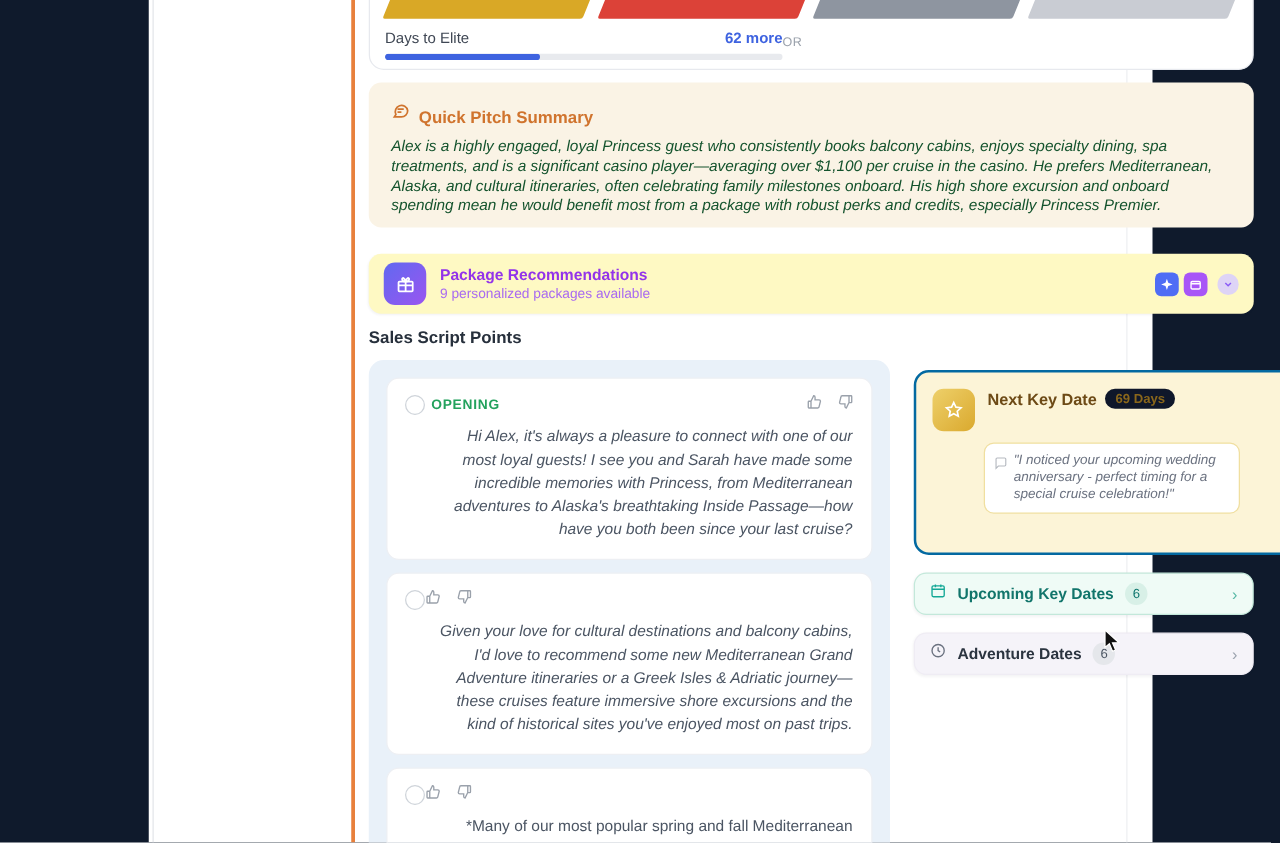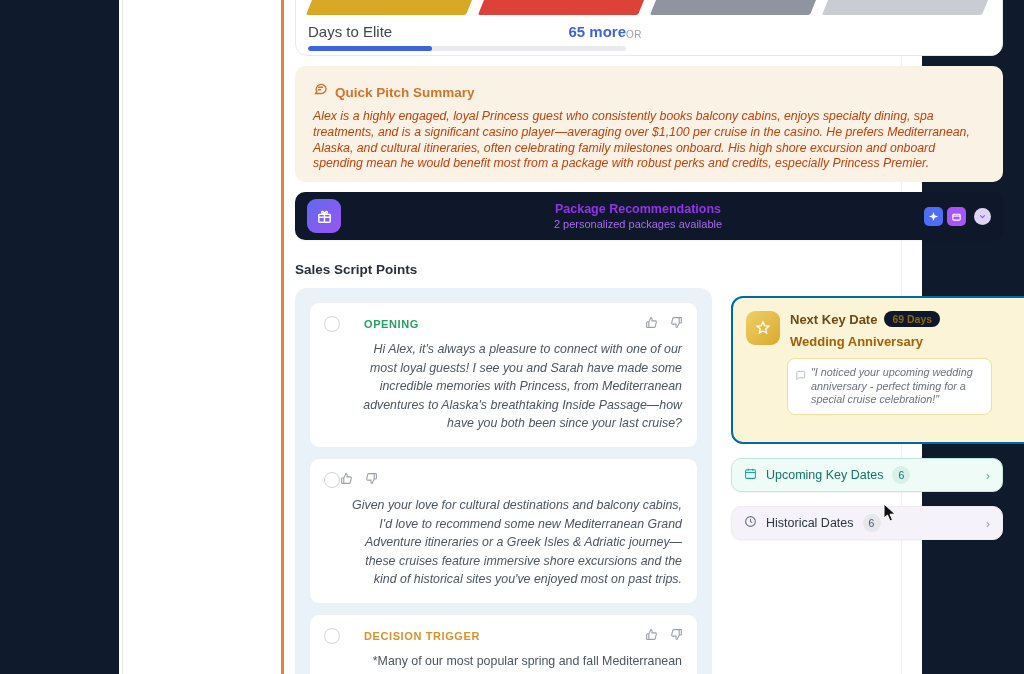--- a/index.html
+++ b/index.html
@@ -13,57 +13,57 @@
 
   .content { position:absolute; left:176px; top:0; width:708px; height:674px; }
 
   
   .loyalty-card { position:absolute; left:0; top:-32px; width:708px; height:88px;
     background:#fff; border:1px solid #e7e9ee; border-radius:12px; overflow:hidden; }
   .tier-row { position:absolute; left:10px; top:32px; width:688px; height:13px; }
   .tier-seg { position:absolute; top:-6px; height:20px; width:160px; transform:skewX(-22deg); border-radius:2px; }
   .progress-row { position:absolute; left:12px; top:54px; width:684px; height:30px; display:flex; align-items:flex-start; }
   .progress-half { width:318px; }
-  .progress-labels { display:flex; justify-content:space-between; font-size:15px; color:#3f4754; margin-bottom:6px;gap:24px; }
+  .progress-labels { display:flex; justify-content:space-between; font-size:12px; color:#3f4754; margin-bottom:6px;gap:24px; }
   .progress-remaining { font-weight:bold; }
   .track { width:100%; height:5px; background:#e8eaee; border-radius:3px; overflow:hidden; }
   .fill { height:100%; border-radius:3px; }
   .or-label { width:48px; text-align:left; font-size:10px; color:#9aa1ab; padding-top:6px; letter-spacing:.5px; }
 
   
   .pitch-card { position:absolute; left:0; top:66px; width:708px; height:116px;
     background:#faf3e5; border-radius:10px; padding:15px 18px; }
   .pitch-title-row { display:flex; align-items:flex-end; gap:7px; margin-bottom:9px; }
   .pitch-title { font-size:13.5px; font-weight:bold; color:#d0742e; }
-  .pitch-body { font-size:12.3px; font-style:italic; color:#c2410c; line-height:15.8px; width:672px; }
-
-  
-  .pkg-row { position:absolute; left:0; top:192px; width:708px; height:48px;
-    background:#0f172a; border-radius:10px; box-shadow:0 1px 2px rgba(30,30,60,.06);
-    display:flex; align-items:center; padding:0 12px;text-align:center; }
+  .pitch-body { font-size:12.3px; font-style:italic; color:#14532d; line-height:15.8px; width:672px; }
+
+  
+  .pkg-row { position:absolute; left:0; top:203px; width:708px; height:48px;
+    background:#fef9c3; border-radius:10px; box-shadow:0 1px 2px rgba(30,30,60,.06);
+    display:flex; align-items:center; padding:0 12px; }
   .pkg-icon { width:34px; height:34px; border-radius:9px;
     background:linear-gradient(135deg,#6169f0,#9a55f0); display:flex; align-items:center; justify-content:center; }
   .pkg-texts { margin-left:11px; flex:1; }
   .pkg-title { font-size:12.5px; font-weight:bold; color:#9333ea; }
   .pkg-sub { font-size:11px; color:#a96bf0; margin-top:2px; }
   .pkg-actions { display:flex; align-items:center; gap:4px; }
   .mini-btn { width:19px; height:19px; border-radius:5px; display:flex; align-items:center; justify-content:center; border:none; cursor:pointer; }
   .mini-btn.blue { background:#4f6df5; }
   .mini-btn.purple { background:#a855f7; }
   .circle-btn { width:17px; height:17px; border-radius:50%; background:#ded4f6; border:none;
     display:flex; align-items:center; justify-content:center; margin-left:4px; cursor:pointer; }
 
   
   .scripts-heading { position:absolute; left:0; top:262px; font-size:13.5px; font-weight:bold; color:#27303c; }
   .scripts-panel { position:absolute; left:0; top:288px; width:417px; height:400px;
     background:#e9f1f9; border-radius:12px; padding:14px; }
   .script-card { background:#fff; border:1px solid #edeff3; border-radius:10px; padding:12px 14px 14px 14px; margin-bottom:10px; }
   .script-head { display:flex; align-items:center; }
   .script-check { width:16px; height:16px; border:1.5px solid #cfd4da; border-radius:50%; background:#fff; flex:none; cursor:pointer; }
-  .script-label { font-size:11px; font-weight:bold; letter-spacing:.6px; margin-left:24px; flex:1; }
+  .script-label { font-size:11px; font-weight:bold; letter-spacing:.6px; margin-left:5px; flex:1; }
   .script-label.green { color:#23a25d; }
   .script-label.blue { color:#4353d8; }
   .script-label.amber { color:#d9912b; }
   .script-feedback { display:flex; gap:12px; color:#9aa1ab; }
   .script-text { margin:7px 0 0 28px; width:330px; font-size:12.4px; line-height:18.6px; color:#4b5563;text-align:right; }
   .script-text.italic { font-style:italic; }
 
   
   .keydate-card { position:absolute; left:436px; top:296px; width:308px; height:148px;
     background:#fcf4d7; border:2px solid #0369a1; border-radius:12px; padding:13px; }
@@ -77,21 +77,21 @@
   .keydate-event { font-size:13px; font-weight:bold; color:#a16207; margin-top:7px; }
   .keydate-date { font-size:11px; color:#c0790f; line-height:14.5px; margin-top:3px; width:190px; }
   .keydate-quote { margin:9px 0 0 41px; width:205px; background:#fff; border:1px solid #f0dfa0; border-radius:8px;
     padding:7px 9px 7px 7px; display:flex; gap:5px; }
   .keydate-quote-text { font-size:10.8px; font-style:italic; color:#6b7280; line-height:13.5px; }
 
   .accordion { position:absolute; left:436px; width:272px; height:34px; border-radius:10px;
     display:flex; align-items:center; padding:0 12px; cursor:pointer; box-shadow:0 1px 2px rgba(30,30,60,.05); }
   .accordion.upcoming { top:458px; background:#effbf6; border:1px solid #c3e8da; }
   .accordion.historical { top:506px; background:#f5f3f9; border:1px solid #efecf4; }
-  .accordion-label { font-size:12.5px; font-weight:normal; margin-left:9px; }
+  .accordion-label { font-size:12.5px; font-weight:bold; margin-left:9px; }
   .accordion.upcoming .accordion-label { color:#11756b; }
   .accordion.historical .accordion-label { color:#2b3440; }
   .count-badge { width:18px; height:18px; border-radius:50%; font-size:10.5px; display:flex;
     align-items:center; justify-content:center; margin-left:9px; }
   .accordion.upcoming .count-badge { background:#d8f0e7; color:#0f766e; }
   .accordion.historical .count-badge { background:#e5e7eb; color:#4b5563; }
   .accordion-chevron { margin-left:auto; font-size:13px; }
   .accordion.upcoming .accordion-chevron { color:#58b9a6; }
   .accordion.historical .accordion-chevron { color:#9ca3af; }
 
@@ -111,21 +111,21 @@
       <div class="tier-row">
         <div class="tier-seg" style="left:4px;  background:#d9a826;"></div>
         <div class="tier-seg" style="left:176px;background:#dc4238;"></div>
         <div class="tier-seg" style="left:348px;background:#8e95a0;"></div>
         <div class="tier-seg" style="left:520px;background:#c9ccd3;"></div>
       </div>
       <div class="progress-row">
         <div class="progress-half">
           <div class="progress-labels">
             <span>Days to Elite</span>
-            <span class="progress-remaining" style="color:#3e63e0">65 more</span>
+            <span class="progress-remaining" style="color:#3e63e0">62 more</span>
           </div>
           <div class="track">
             <div class="fill" style="background: rgb(62, 99, 224); width: 39%;"></div>
           </div>
         </div>
         <div class="or-label">OR</div>
       </div>
     </div>
 
     <div class="pitch-card">
@@ -143,21 +143,21 @@
 
     <div class="pkg-row">
       <div class="pkg-icon">
         <svg width="17" height="17" viewBox="0 0 24 24" fill="none" stroke="#ffffff" stroke-width="2">
           <rect x="4" y="9" width="16" height="11" rx="1"></rect>
             <path d="M12 9v11M4 13h16M12 9c-2 0-4-1-4-3s3-2 4 3zm0 0c2 0 4-1 4-3s-3-2-4 3z"></path>
         </svg>
       </div>
       <div class="pkg-texts">
         <div class="pkg-title">Package Recommendations</div>
-        <div class="pkg-sub">2 personalized packages available</div>
+        <div class="pkg-sub">9 personalized packages available</div>
       </div>
       <div class="pkg-actions">
         <button class="mini-btn blue">
           <svg width="11" height="11" viewBox="0 0 24 24" fill="#ffffff">
               <path d="M12 2l2.4 7.2L22 12l-7.6 2.8L12 22l-2.4-7.2L2 12l7.6-2.8z"></path>
             </svg>
         </button>
         <button class="mini-btn purple">
           <svg width="11" height="11" viewBox="0 0 24 24" fill="none" stroke="#ffffff" stroke-width="2.4">
               <rect x="4" y="7" width="16" height="13" rx="2"></rect>
@@ -203,21 +203,20 @@
                   <path d="M7 11v10H4a1 1 0 0 1-1-1v-8a1 1 0 0 1 1-1h3zm0 0l4-8a2 2 0 0 1 2 2v4h6a2 2 0 0 1 2 2l-2 8a2 2 0 0 1-2 2H7"></path>
                 </svg></span>
           </span>
         </div>
         <div class="script-text italic">Given your love for cultural destinations and balcony cabins, I'd love to recommend some new Mediterranean Grand Adventure itineraries or a Greek Isles &amp; Adriatic journey—these cruises feature immersive shore excursions and the kind of historical sites you've enjoyed most on past trips.</div>
       </div>
 
       <div class="script-card">
         <div class="script-head">
           <span class="script-check"></span>
-          <span class="script-label amber">DECISION TRIGGER</span>
           <span class="script-feedback">
             <span><svg width="13" height="13" viewBox="0 0 24 24" fill="none" stroke="#9aa1ab" stroke-width="2">
                   <path d="M7 11v10H4a1 1 0 0 1-1-1v-8a1 1 0 0 1 1-1h3zm0 0l4-8a2 2 0 0 1 2 2v4h6a2 2 0 0 1 2 2l-2 8a2 2 0 0 1-2 2H7"></path>
                 </svg></span>
             <span><svg width="13" height="13" viewBox="0 0 24 24" fill="none" stroke="#9aa1ab" stroke-width="2" transform="rotate(180)">
                   <path d="M7 11v10H4a1 1 0 0 1-1-1v-8a1 1 0 0 1 1-1h3zm0 0l4-8a2 2 0 0 1 2 2v4h6a2 2 0 0 1 2 2l-2 8a2 2 0 0 1-2 2H7"></path>
                 </svg></span>
           </span>
         </div>
         <div class="script-text">*Many of our most popular spring and fall Mediterranean sailings are filling up quickly, especially for midship balcony cabins on our newest ships. Booking early ensures you get your preferred stateroom and access to the best shore excursions before they sell out</div>
@@ -230,21 +229,20 @@
         <div class="keydate-icon">
           <svg width="16" height="16" viewBox="0 0 24 24" fill="none" stroke="#ffffff" stroke-width="2">
               <path d="M12 3l2.6 5.6 6.1.7-4.5 4.2 1.2 6-5.4-3-5.4 3 1.2-6L3.3 9.3l6.1-.7z"></path>
             </svg>
         </div>
         <div class="keydate-texts">
           <div class="keydate-title-row">
             <span class="keydate-title">Next Key Date</span>
             <span class="keydate-badge">69 Days</span>
           </div>
-          <div class="keydate-event">Wedding Anniversary</div>
         </div>
       </div>
       <div class="keydate-quote">
         <span style="flex:none; margin-top:1px;">
           <svg width="11" height="11" viewBox="0 0 24 24" fill="none" stroke="#b5b9c0" stroke-width="2">
               <path d="M21 15a2 2 0 0 1-2 2H8l-4 4V5a2 2 0 0 1 2-2h13a2 2 0 0 1 2 2z"></path>
             </svg>
         </span>
         <span class="keydate-quote-text">"I noticed your upcoming wedding anniversary - perfect timing for a special cruise celebration!"</span>
       </div>
@@ -262,21 +260,21 @@
       <span class="accordion-chevron">›</span>
     </div>
 
     <div class="accordion historical">
       <span>
         <svg width="13" height="13" viewBox="0 0 24 24" fill="none" stroke="#6b7280" stroke-width="2">
             <circle cx="12" cy="12" r="9"></circle>
             <path d="M12 7v5l3 2"></path>
           </svg>
       </span>
-      <span class="accordion-label">Historical Dates</span>
+      <span class="accordion-label">Adventure Dates</span>
       <span class="count-badge">6</span>
       <span class="accordion-chevron">›</span>
     </div>
 
   </div>
 </div>
 
 <div class="cursor">
   <svg width="16" height="20" viewBox="0 0 16 20">
       <path d="M2 1 L2 15 L5.5 12 L8 18 L10.5 17 L8 11.3 L13 11 Z" fill="#111111" stroke="#ffffff" stroke-width="1"></path>

